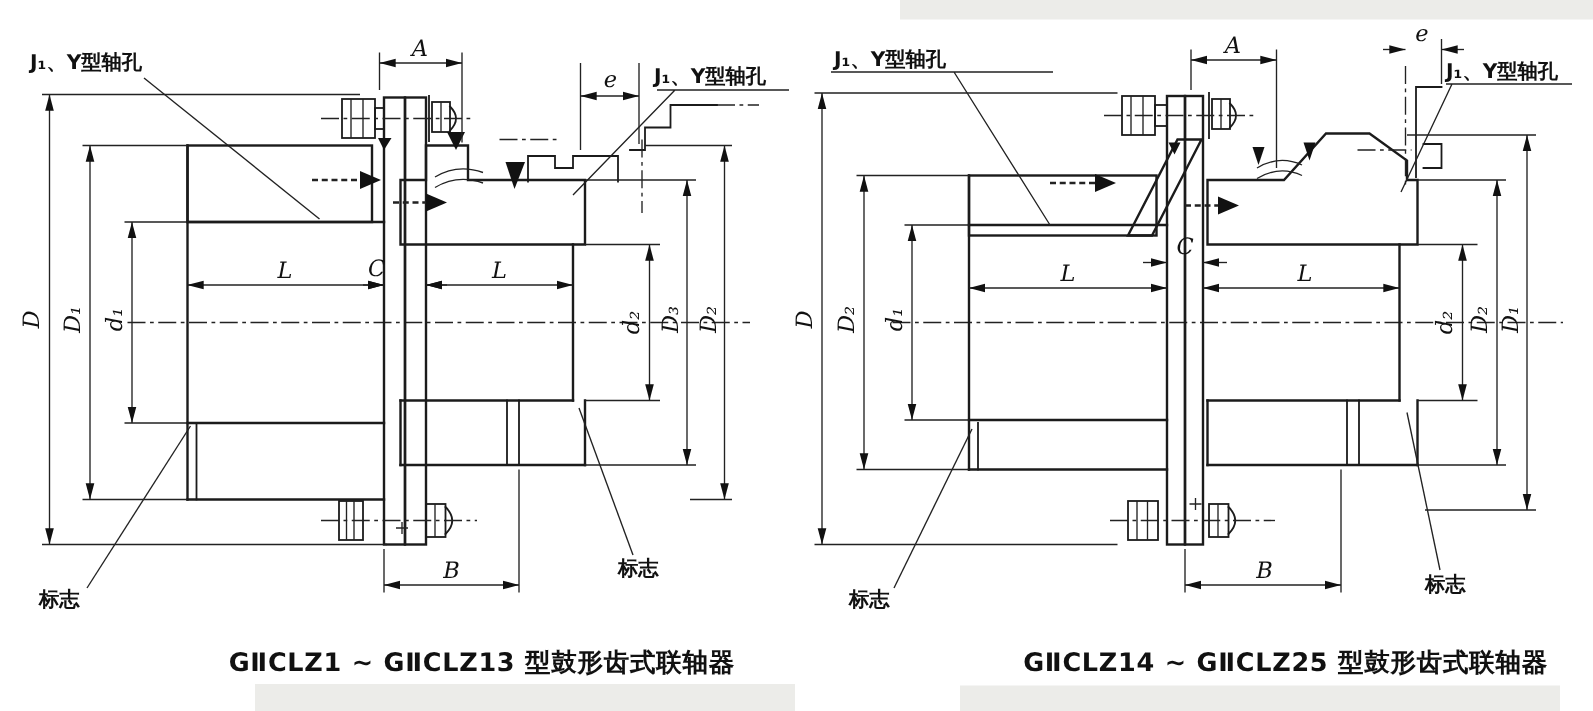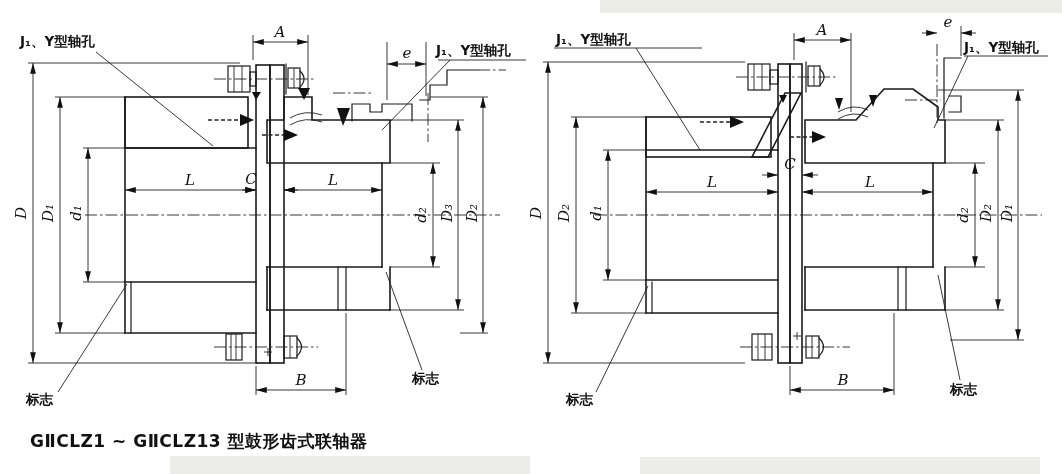--- a/index.html
+++ b/index.html
@@ -8,21 +8,21 @@
   svg{position:absolute;left:0;top:0;}
   .ln{stroke:#1b1b1b;stroke-width:1.6;fill:none;stroke-linecap:square;}
   .md{stroke:#1b1b1b;stroke-width:1.2;fill:none;stroke-linecap:square;}
   .tn{stroke:#222;stroke-width:0.9;fill:none;}
   .cl{stroke:#222;stroke-width:0.9;fill:none;stroke-dasharray:12 3 2.5 3;}
   .dsh{stroke:#222;stroke-width:1.6;fill:none;stroke-dasharray:4 2.5;}
   .dk{fill:#111;stroke:none;}
   .dim{font-family:"DejaVu Serif",serif;font-style:italic;font-size:15px;fill:#111;}
   .cjk{font-family:"DejaVu Sans",sans-serif;font-weight:700;font-size:13.5px;fill:#111;}
   .cap{position:absolute;font-family:"DejaVu Sans",sans-serif;font-weight:700;
-       font-size:17px;color:#111;text-align:left;letter-spacing:0.5px;white-space:nowrap;}
+       font-size:17px;color:#111;text-align:right;letter-spacing:0.5px;white-space:nowrap;}
   .sh{fill:#ecece9;stroke:none;}
 </style>
 </head>
 <body>
 
 <div class="stage">
 <svg width="1062" height="474" viewBox="0 0 1062 474">
   <defs>
     <pattern id="hA" width="7" height="7" patternUnits="userSpaceOnUse" patternTransform="rotate(45)">
       <rect width="7" height="7" fill="#ffffff"></rect>
@@ -313,13 +313,14 @@
       <text class="cjk" x="566" y="404">标志</text>
     </g>
     <g>
       <path class="tn" d="M960,380 L938,275"></path>
       <text class="cjk" x="950" y="394">标志</text>
     </g>
   </g>
 </svg>
 
 <div class="cap" style="left:30px;top:430px;width:460px;">GⅡCLZ1 ~ GⅡCLZ13 型鼓形齿式联轴器</div>
+<div class="cap" style="left:572px;top:430px;width:460px;">GⅡCLZ14 ~ GⅡCLZ25 型鼓形齿式联轴器</div>
 </div>
 
 </body></html>

